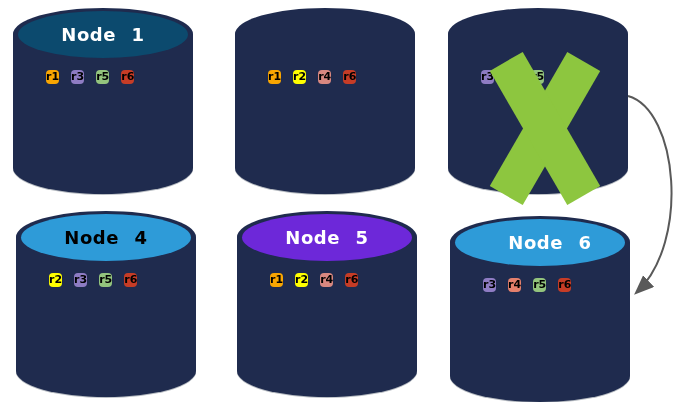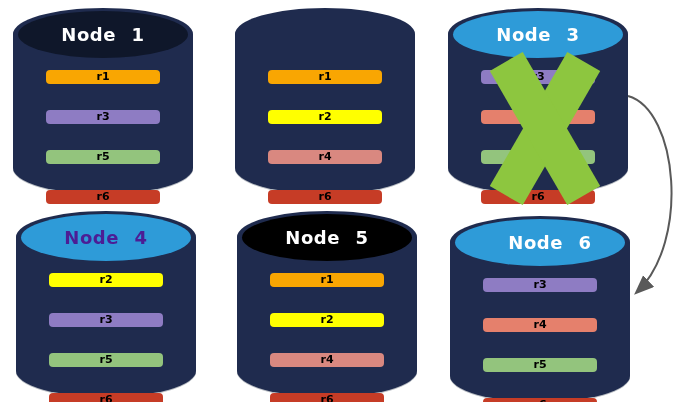--- a/index.html
+++ b/index.html
@@ -8,40 +8,40 @@
 
   .node{position:absolute;width:180px;height:186px;}
   .cyl-cap{position:absolute;left:0;right:0;top:0;height:52px;border-radius:50%;}
   .cyl-body{position:absolute;left:0;right:0;top:26px;bottom:0;
             border-radius:0 0 90px 90px / 0 0 26px 26px;
             box-shadow:0 1px 0 rgba(120,130,140,.55);}
   .cyl-face{position:absolute;left:5px;right:5px;top:3px;height:47px;border-radius:50%;
             display:flex;align-items:center;justify-content:center;z-index:2;}
   .node-title{color:#ffffff;font-weight:bold;font-size:18px;letter-spacing:.5px;word-spacing:9px;}
 
-  .bars{position:absolute;top:62px;left:33px;width:114px;display:flex;flex-direction:column;gap:26px;z-index:3;}
+  .bars{position:absolute;top:62px;left:33px;width:114px;display:flex;flex-direction:row;gap:12px;z-index:3;}
   .bar{height:14px;border-radius:4px;color:#000000;font-weight:bold;font-size:11px;
        text-align:center;line-height:14px;}
 
   .x-mark{position:absolute;left:0;top:0;width:180px;height:186px;z-index:5;}
   .x-leg{position:absolute;left:78px;top:43px;width:38px;height:155px;}
   .x-leg-a{transform:rotate(30deg);}
   .x-leg-b{transform:rotate(-30deg);}
 
   .arrow-overlay{position:absolute;left:0;top:0;width:676px;height:402px;z-index:6;pointer-events:none;}
 </style>
 </head>
 <body>
 
 <div class="stage">
 
   <div class="node" style="left:13px;top:8px;">
     <div class="cyl-cap" style="background: rgb(31, 43, 78);"></div>
     <div class="cyl-body" style="background: rgb(31, 43, 78);"></div>
-    <div class="cyl-face" style="background: #0f172a;">
+    <div class="cyl-face" style="background: #0c4a6e;">
       <span class="node-title" style="color: rgb(255, 255, 255);">Node 1</span>
     </div>
     <div class="bars">
       <div class="bar" style="background: rgb(249, 166, 2);">r1</div>
       <div class="bar" style="background: rgb(142, 124, 195);">r3</div>
       <div class="bar" style="background: rgb(147, 196, 125);">r5</div>
       <div class="bar" style="background: rgb(198, 60, 38);">r6</div>
     </div>
   </div>
 
@@ -52,53 +52,50 @@
       <div class="bar" style="background: rgb(249, 166, 2);">r1</div>
       <div class="bar" style="background: rgb(255, 255, 0);">r2</div>
       <div class="bar" style="background: rgb(217, 136, 128);">r4</div>
       <div class="bar" style="background: rgb(198, 60, 38);">r6</div>
     </div>
   </div>
 
   <div class="node" style="left:448px;top:8px;">
     <div class="cyl-cap" style="background: rgb(31, 43, 78);"></div>
     <div class="cyl-body" style="background: rgb(31, 43, 78);"></div>
-    <div class="cyl-face" style="background: rgb(46, 155, 216);">
-      <span class="node-title" style="color: rgb(255, 255, 255);">Node 3</span>
-    </div>
     <div class="bars">
       <div class="bar" style="background: rgb(142, 124, 195);">r3</div>
       <div class="bar" style="background: rgb(229, 128, 108);">r4</div>
       <div class="bar" style="background: rgb(147, 196, 125);">r5</div>
       <div class="bar" style="background: rgb(198, 60, 38);">r6</div>
     </div>
     <div class="x-mark">
       <div class="x-leg x-leg-a" style="background: rgb(141, 198, 63);"></div>
       <div class="x-leg x-leg-b" style="background: rgb(141, 198, 63);"></div>
     </div>
   </div>
 
   <div class="node" style="left:16px;top:211px;">
     <div class="cyl-cap" style="background: rgb(31, 43, 78);"></div>
     <div class="cyl-body" style="background: rgb(31, 43, 78);"></div>
     <div class="cyl-face" style="background: rgb(46, 155, 216);">
-      <span class="node-title" style="color: #4c1d95; text-align: center;">Node 4</span>
+      <span class="node-title" style="color: #000000; text-align: center;">Node 4</span>
     </div>
     <div class="bars">
       <div class="bar" style="background: rgb(255, 255, 0);">r2</div>
       <div class="bar" style="background: rgb(142, 124, 195);">r3</div>
       <div class="bar" style="background: rgb(147, 196, 125);">r5</div>
       <div class="bar" style="background: rgb(198, 60, 38);">r6</div>
     </div>
   </div>
 
   <div class="node" style="left:237px;top:211px;">
     <div class="cyl-cap" style="background: rgb(31, 43, 78);"></div>
     <div class="cyl-body" style="background: rgb(31, 43, 78);"></div>
-    <div class="cyl-face" style="background: #000000;">
+    <div class="cyl-face" style="background: #6d28d9;">
       <span class="node-title" style="color: rgb(255, 255, 255);">Node 5</span>
     </div>
     <div class="bars">
       <div class="bar" style="background: rgb(249, 166, 2);">r1</div>
       <div class="bar" style="background: rgb(255, 255, 0);">r2</div>
       <div class="bar" style="background: rgb(217, 136, 128);">r4</div>
       <div class="bar" style="background: rgb(198, 60, 38);">r6</div>
     </div>
   </div>
 

